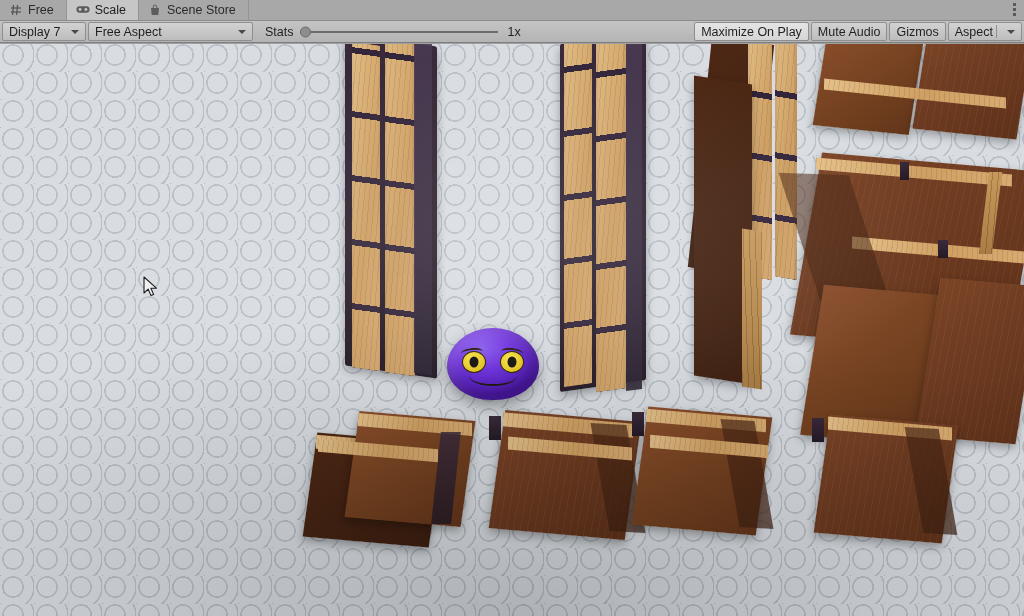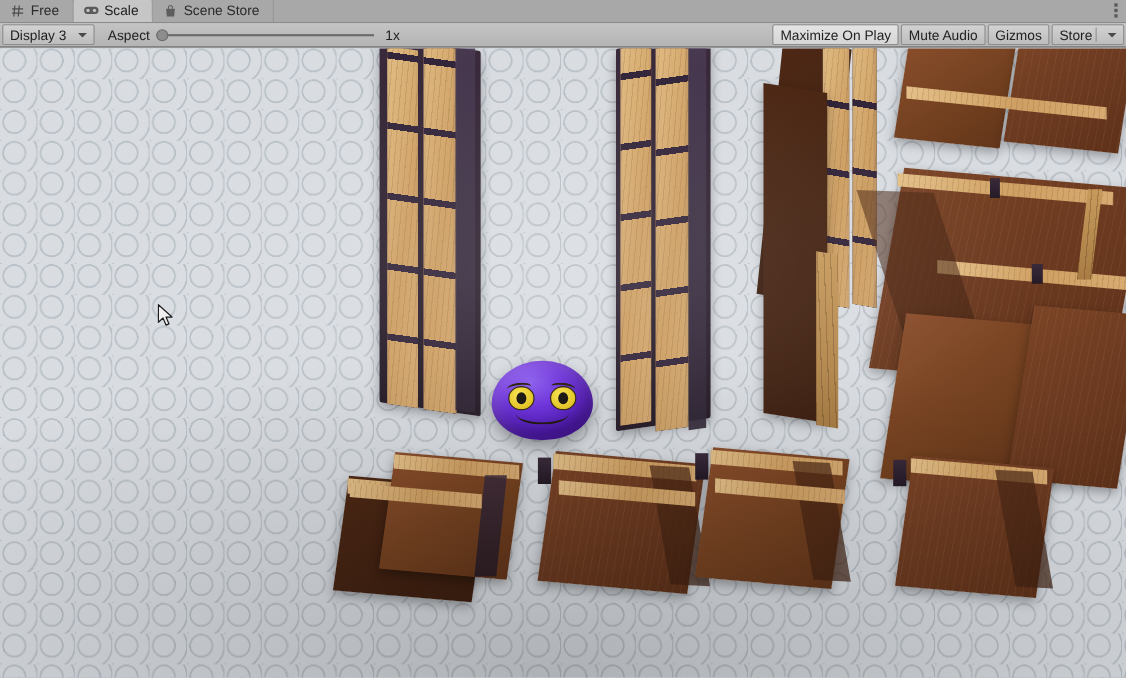--- a/index.html
+++ b/index.html
@@ -194,26 +194,30 @@
     <div class="kebab">
       <i></i>
         <i></i>
         <i></i>
     </div>
   </div>
 
   <div class="toolbar">
 
     <div class="tbtn dropdown" style="width:84px;">
-      <span>Display 3</span>
+      <span>Display 7</span>
       <span class="caret"></span>
     </div>
 
-
-    <span class="scale-label">Aspect</span>
+    <div class="tbtn dropdown" style="width:165px;">
+      <span>Free Aspect</span>
+      <span class="caret"></span>
+    </div>
+
+    <span class="scale-label">Stats</span>
 
     <div class="slider">
       <div class="track"></div>
       <div class="knob"></div>
     </div>
 
     <span class="scale-val">1x</span>
 
     <div class="tb-spacer"></div>
 
@@ -223,21 +227,21 @@
 
     <div class="tbtn">
       <span>Mute Audio</span>
     </div>
 
     <div class="tbtn">
       <span>Gizmos</span>
     </div>
 
     <div class="tbtn" style="margin-right:2px;">
-      <span>Store</span>
+      <span>Aspect</span>
       <span class="sep"></span>
       <span class="mini-caret"></span>
     </div>
   </div>
 
   <div class="gameview">
 
     <div class="blk dark-edge shadow-soft" style="left:345px; top:-4px; width:92px; height:332px; transform:skewY(8deg); border-radius:2px;"></div>
     <div class="blk wood-side" style="left:352px; top:0px; width:28px; height:325px; transform:skewY(8deg);
                 border-left:2px solid #3a2a3b; border-right:2px solid #2c2030;"></div>

